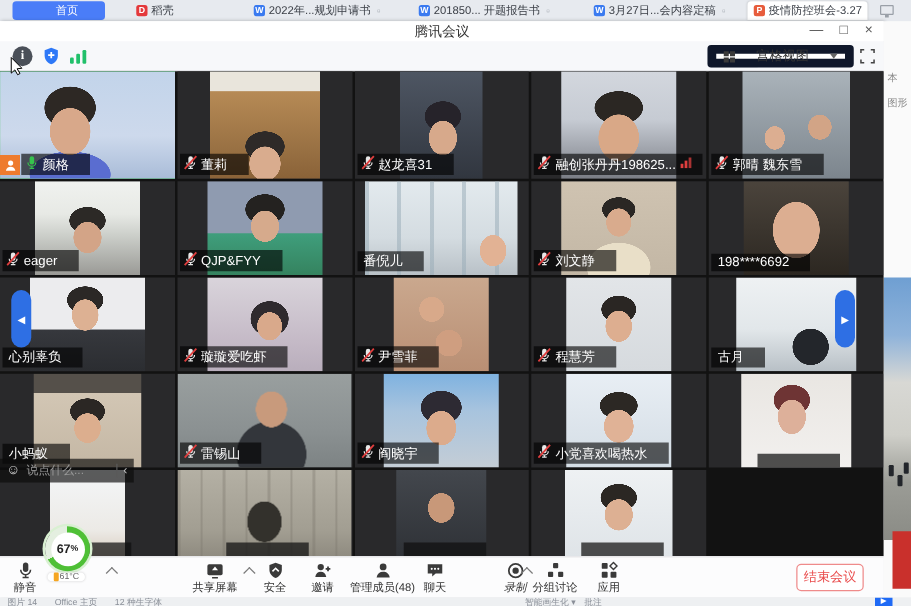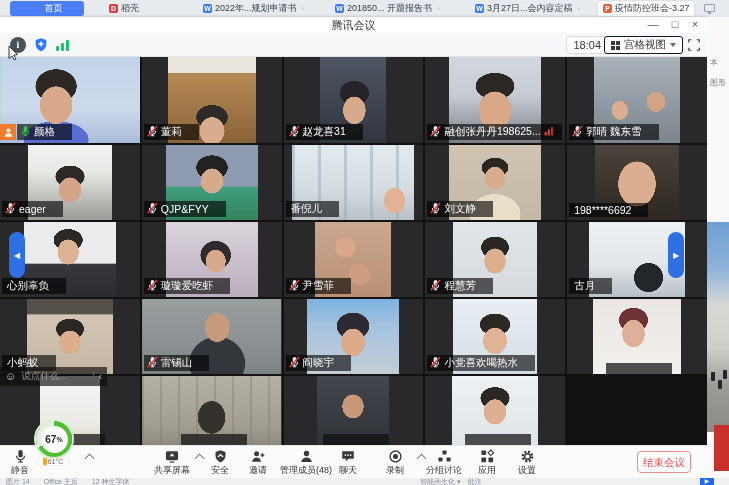--- a/index.html
+++ b/index.html
@@ -23,21 +23,21 @@
   .titlebar .wtitle{position:absolute;left:0;right:0;top:1px;text-align:center;font-size:11px;color:#333;}
   .wctrl{position:absolute;top:0;width:20px;height:15px;text-align:center;font-size:11px;color:#555;line-height:15px;}
   .meetbar{position:relative;height:24px;background:#f7f8fa;border-bottom:1px solid #e3e4e8;}
   .mb-ic{position:absolute;top:4px;width:16px;height:16px;}
   .info-ic{left:10px;border-radius:50%;background:#4a4f58;color:#fff;font-size:10px;font-weight:bold;text-align:center;line-height:16px;font-family:"Liberation Serif",serif;}
   .shield-ic{left:33px;}
   .signal-ic{left:56px;display:flex;align-items:flex-end;gap:2px;padding:2px 0;}
   .signal-ic i{display:block;width:3px;background:#21c06a;border-radius:1px;}
   .cursor-ic{position:absolute;left:8px;top:12px;z-index:9;}
   .timebox{position:absolute;right:99px;top:3px;height:18px;border:1px solid #d9dbe0;border-radius:3px;background:#fff;font-size:11px;color:#333;padding:0 6px;line-height:16px;}
-  .viewbox{position:absolute;right:24px;top:3px;height:18px;border:1px solid #0f172a;border-radius:3px;background:#fff;display:flex;align-items:center;gap:4px;padding:0 6px;font-size:10.5px;color:#333;}
+  .viewbox{position:absolute;right:24px;top:3px;height:18px;border:7px solid #0f172a;border-radius:3px;background:#fff;display:flex;align-items:center;gap:17px;padding:0 6px;font-size:10.5px;color:#333;}
   .gridglyph{display:inline-grid;grid-template-columns:4px 4px;gap:1px;}
   .gridglyph i{width:4px;height:4px;background:#3a3a3a;}
   .caret{width:0;height:0;border-left:3px solid transparent;border-right:3px solid transparent;border-top:4px solid #666;}
   .fs-ic{position:absolute;right:4px;top:5px;}
 
   
   .grid{position:absolute;left:0;top:40px;width:707px;height:388px;background:#121212;display:grid;grid-template-columns:repeat(5,1fr);grid-template-rows:86px 75px 75px 75px 69px;gap:2px;overflow:hidden;}
   .tile{position:relative;background:#29292b;overflow:hidden;}
   .vid{position:absolute;top:0;bottom:0;left:50%;transform:translateX(-50%);width:var(--w,88px);}
   .tile.speaking{outline:2px solid #35c24d;outline-offset:-2px;}
@@ -559,21 +559,21 @@
         <div class="tic">
             <svg width="16" height="15" viewBox="0 0 16 16">
               <path d="M1.8 2.5h12.4v8H8.6l-3 2.6v-2.6H1.8z" fill="#3a3a3a"></path>
               <circle cx="5.2" cy="6.5" r="0.9" fill="#fff"></circle>
               <circle cx="8" cy="6.5" r="0.9" fill="#fff"></circle>
               <circle cx="10.8" cy="6.5" r="0.9" fill="#fff"></circle>
             </svg>
           </div>
         <div class="tlabel">聊天</div>
       </div>
-      <div class="titem" style="left:395px;">
+      <div class="titem" style="left:412px;font-style:italic;">
         <div class="tic">
             <svg width="15" height="15" viewBox="0 0 16 16">
               <circle cx="8" cy="8" r="5.8" fill="none" stroke="#3a3a3a" stroke-width="1.5"></circle>
               <circle cx="8" cy="8" r="2.7" fill="#3a3a3a"></circle>
             </svg>
           </div>
         <div class="tlabel">录制</div>
       </div>
       <span class="chev" style="left:418px;"></span>
       <div class="titem" style="left:444px;">
@@ -589,29 +589,20 @@
       <div class="titem" style="left:487px;">
         <div class="tic">
             <svg width="15" height="15" viewBox="0 0 16 16">
               <rect x="1.5" y="1.5" width="5" height="5" rx="0.8" fill="#3a3a3a"></rect>
               <rect x="1.5" y="9" width="5" height="5" rx="0.8" fill="#3a3a3a"></rect>
               <rect x="9" y="9" width="5" height="5" rx="0.8" fill="#3a3a3a"></rect>
               <path d="M11.5 1l3 3-3 3-3-3z" fill="none" stroke="#3a3a3a" stroke-width="1.2"></path>
             </svg>
           </div>
         <div class="tlabel">应用</div>
-      </div>
-      <div class="titem" style="left:527px;">
-        <div class="tic">
-            <svg width="15" height="15" viewBox="0 0 16 16">
-              <circle cx="8" cy="8" r="5" fill="none" stroke="#3a3a3a" stroke-width="2.6" stroke-dasharray="2.3 1.6"></circle>
-              <circle cx="8" cy="8" r="3" fill="none" stroke="#3a3a3a" stroke-width="1.5"></circle>
-            </svg>
-          </div>
-        <div class="tlabel">设置</div>
       </div>
       <div class="endbtn">结束会议</div>
     </div>
 
     <div class="battery">
       <div class="ring">
         <div class="ringin">
             <b>67</b>
             <i>%</i>
           </div>

